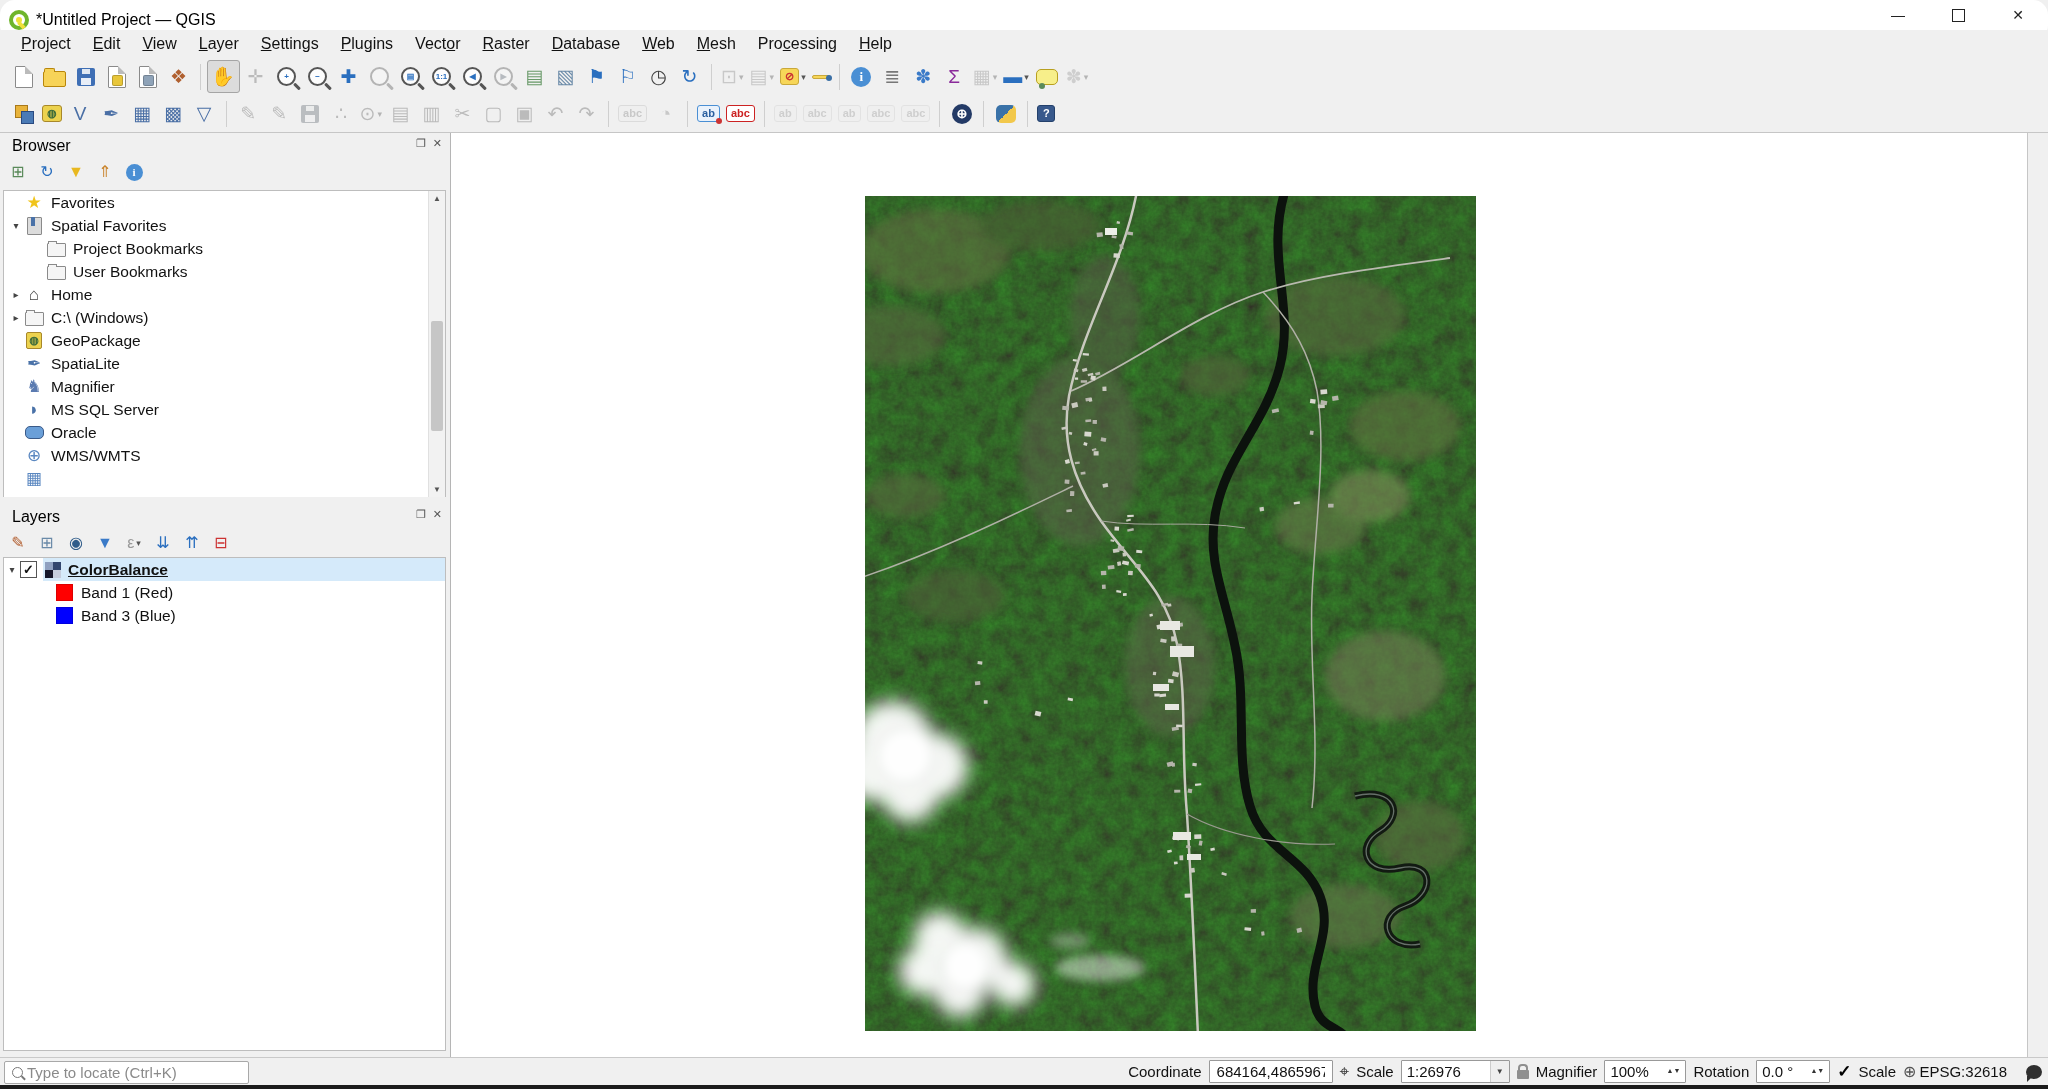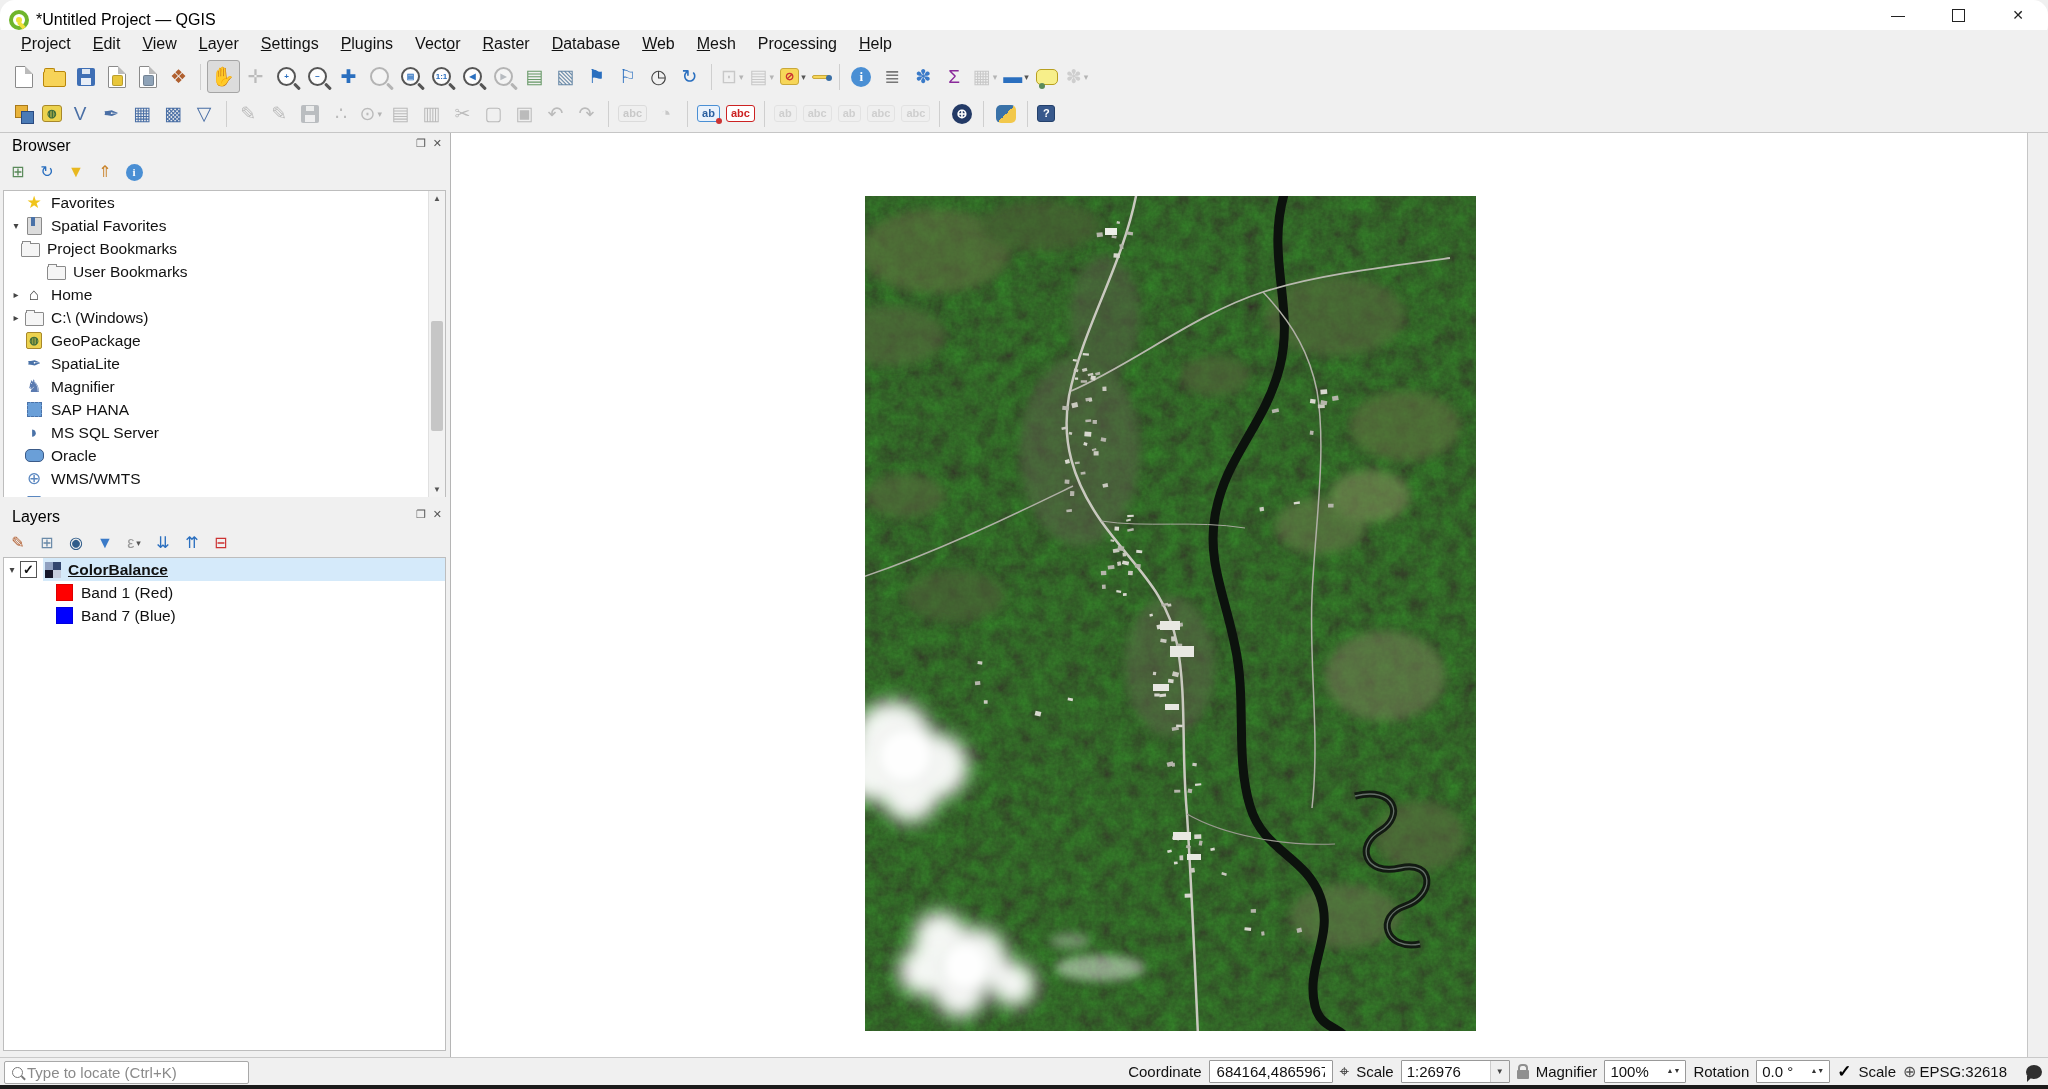--- a/index.html
+++ b/index.html
@@ -397,21 +397,21 @@
             </span>
             <span class="tlabel">Favorites</span>
           </div>
           <div class="trow" style="padding-left: 4px;">
             <span class="expander">▾</span>
             <span class="ticon">
               <div class="mini-book"></div>
             </span>
             <span class="tlabel">Spatial Favorites</span>
           </div>
-          <div class="trow" style="">
+          <div class="trow" style="padding-left: 26px;">
             <span class="expander"></span>
             <span class="ticon">
               <div class="mini-folder"></div>
             </span>
             <span class="tlabel">Project Bookmarks</span>
           </div>
           <div class="trow" style="padding-left: 26px;">
             <span class="expander"></span>
             <span class="ticon">
               <div class="mini-folder"></div>
@@ -445,27 +445,20 @@
               <span class="g" style="color: rgb(74, 114, 168);">✒</span>
             </span>
             <span class="tlabel">SpatiaLite</span>
           </div>
           <div class="trow" style="padding-left: 4px;">
             <span class="expander"></span>
             <span class="ticon">
               <span class="g" style="color: rgb(90, 122, 176);">♞</span>
             </span>
             <span class="tlabel">Magnifier</span>
-          </div>
-          <div class="trow" style="padding-left: 4px;">
-            <span class="expander"></span>
-            <span class="ticon">
-              <div class="hana"></div>
-            </span>
-            <span class="tlabel">SAP HANA</span>
           </div>
           <div class="trow" style="padding-left: 4px;">
             <span class="expander"></span>
             <span class="ticon">
               <span class="g" style="color: rgb(74, 114, 168);">◗</span>
             </span>
             <span class="tlabel">MS SQL Server</span>
           </div>
           <div class="trow" style="padding-left: 4px;">
             <span class="expander"></span>
@@ -541,21 +534,21 @@
           <span class="root-label">ColorBalance</span>
         </span>
       </div>
       <div id="band-rows">
           <div class="trow" style="padding-left: 52px;">
             <span class="band-swatch" style="background: rgb(255, 0, 0);"></span>
             <span class="tlabel">Band 1 (Red)</span>
           </div>
           <div class="trow" style="padding-left: 52px;">
             <span class="band-swatch" style="background: rgb(0, 0, 255);"></span>
-            <span class="tlabel">Band 7 (Blue)</span>
+            <span class="tlabel">Band 3 (Blue)</span>
           </div>
         </div>
     </div>
   </div>
 
   <div class="canvas">
     <svg id="map-image" width="611" height="835" viewBox="0 0 611 835">
       <defs>
         <filter id="nz" x="0" y="0" width="100%" height="100%">
           <feTurbulence type="fractalNoise" baseFrequency="0.06" numOctaves="4" seed="11" stitchTiles="stitch"></feTurbulence>

